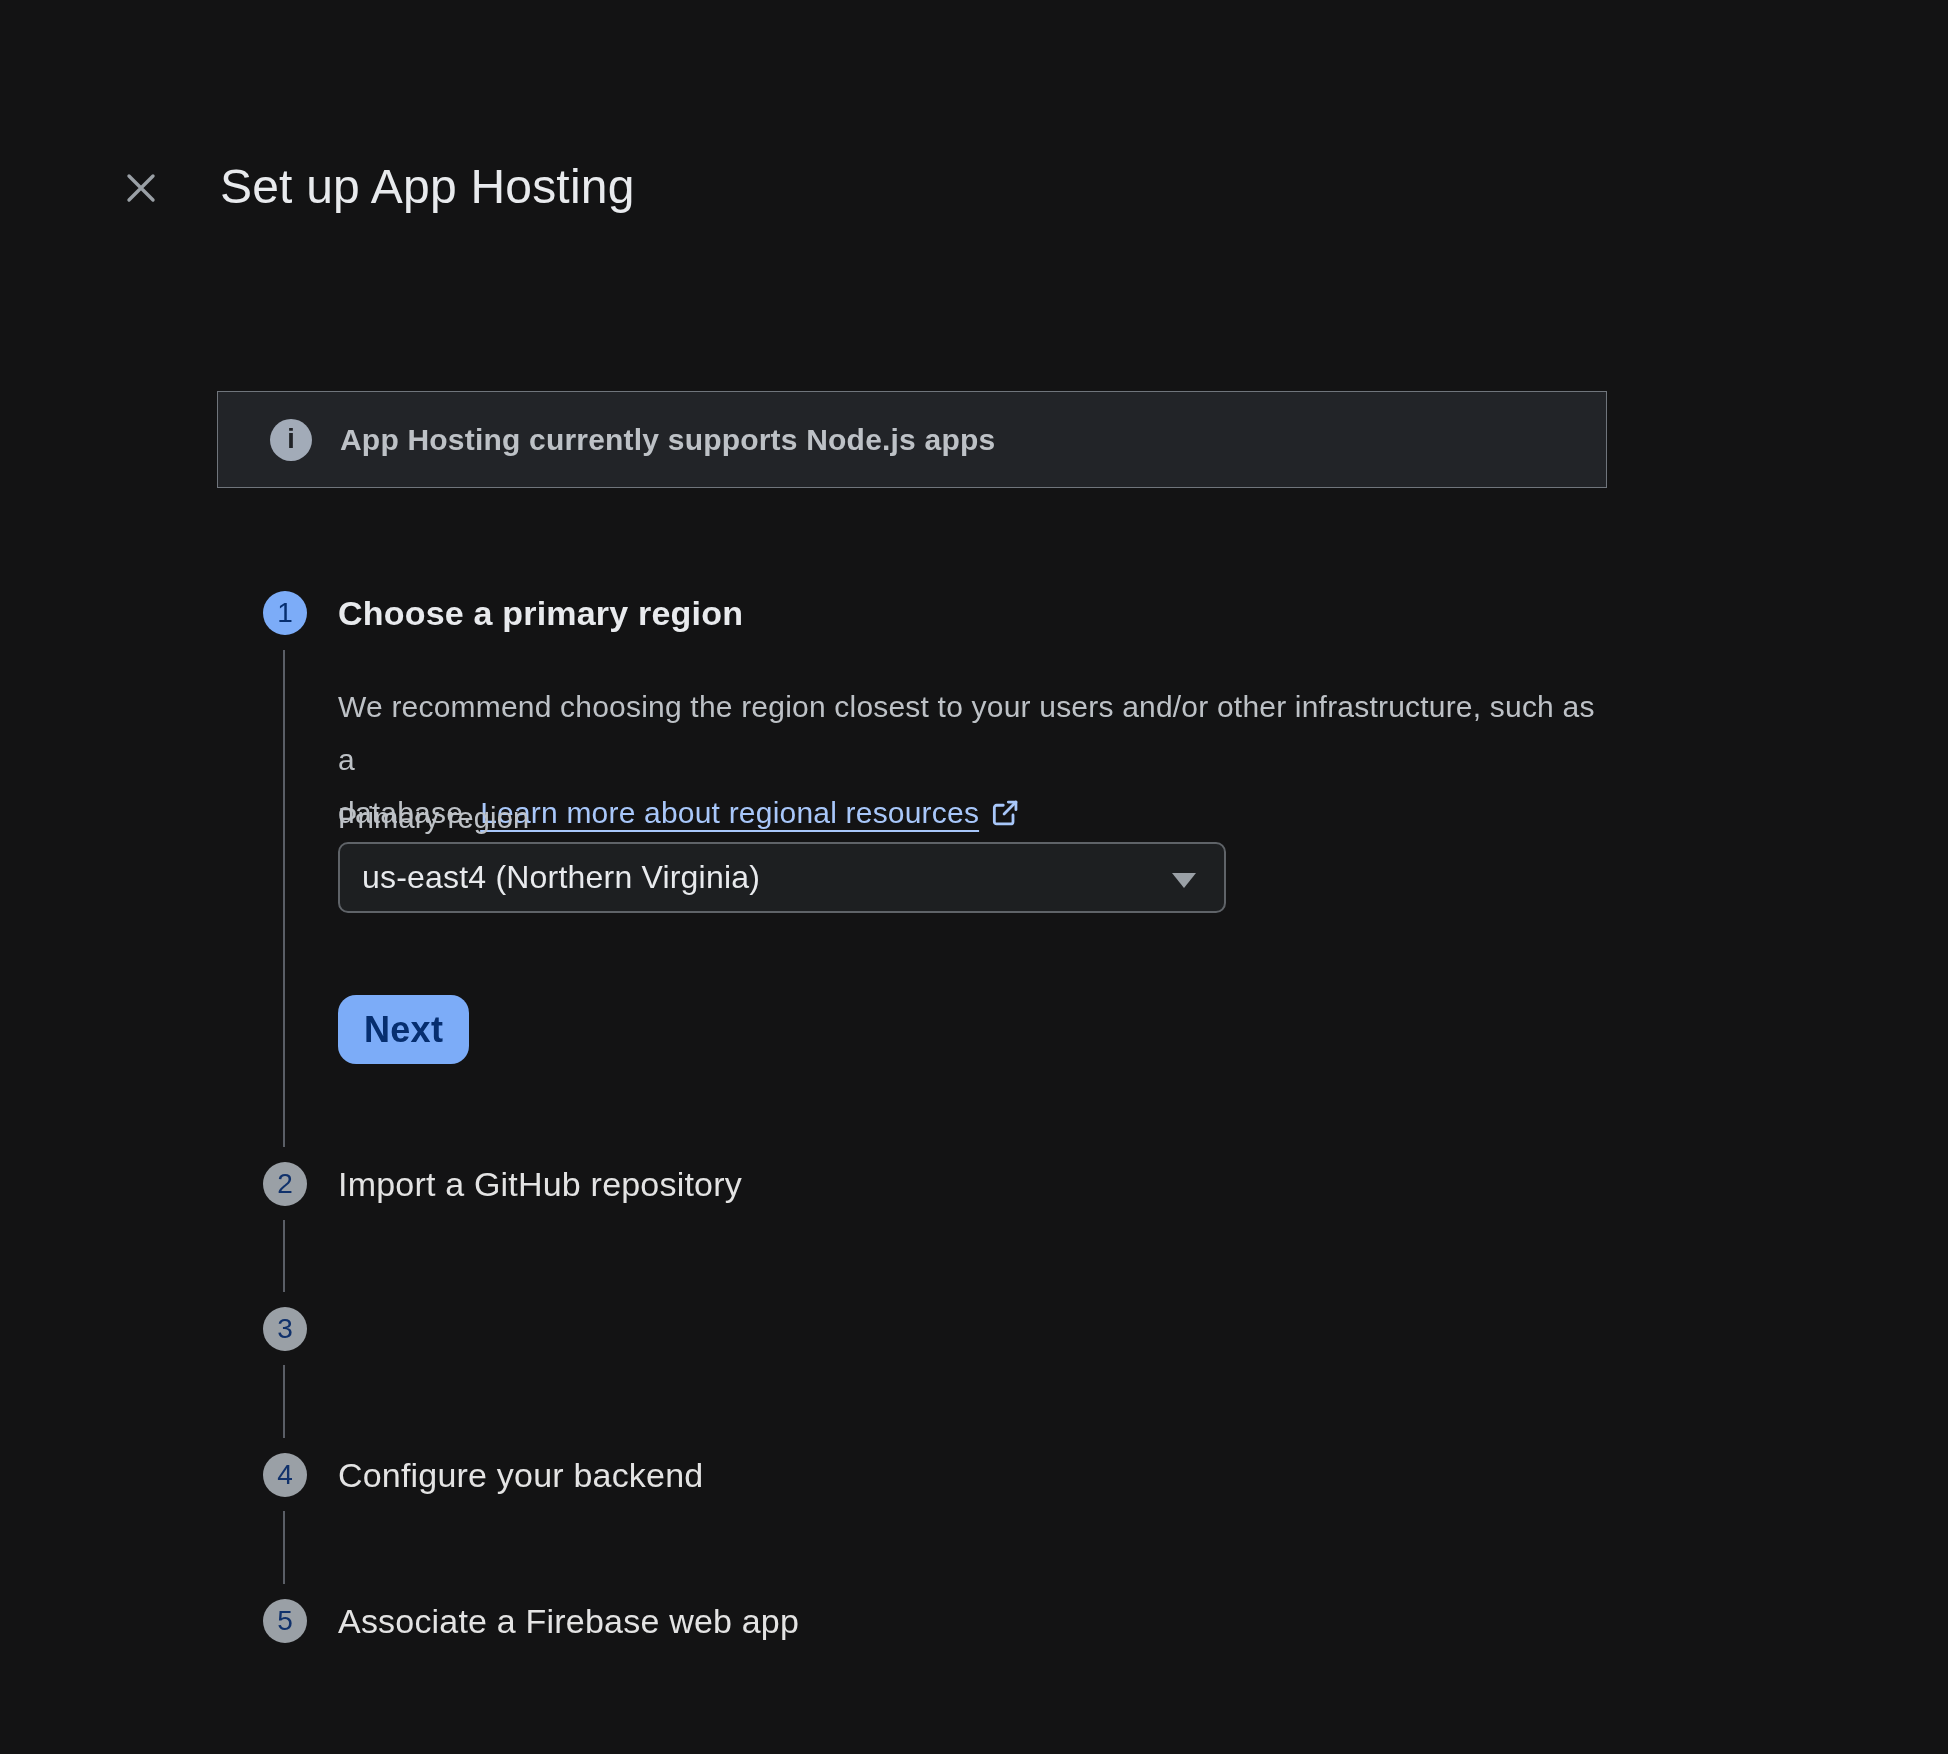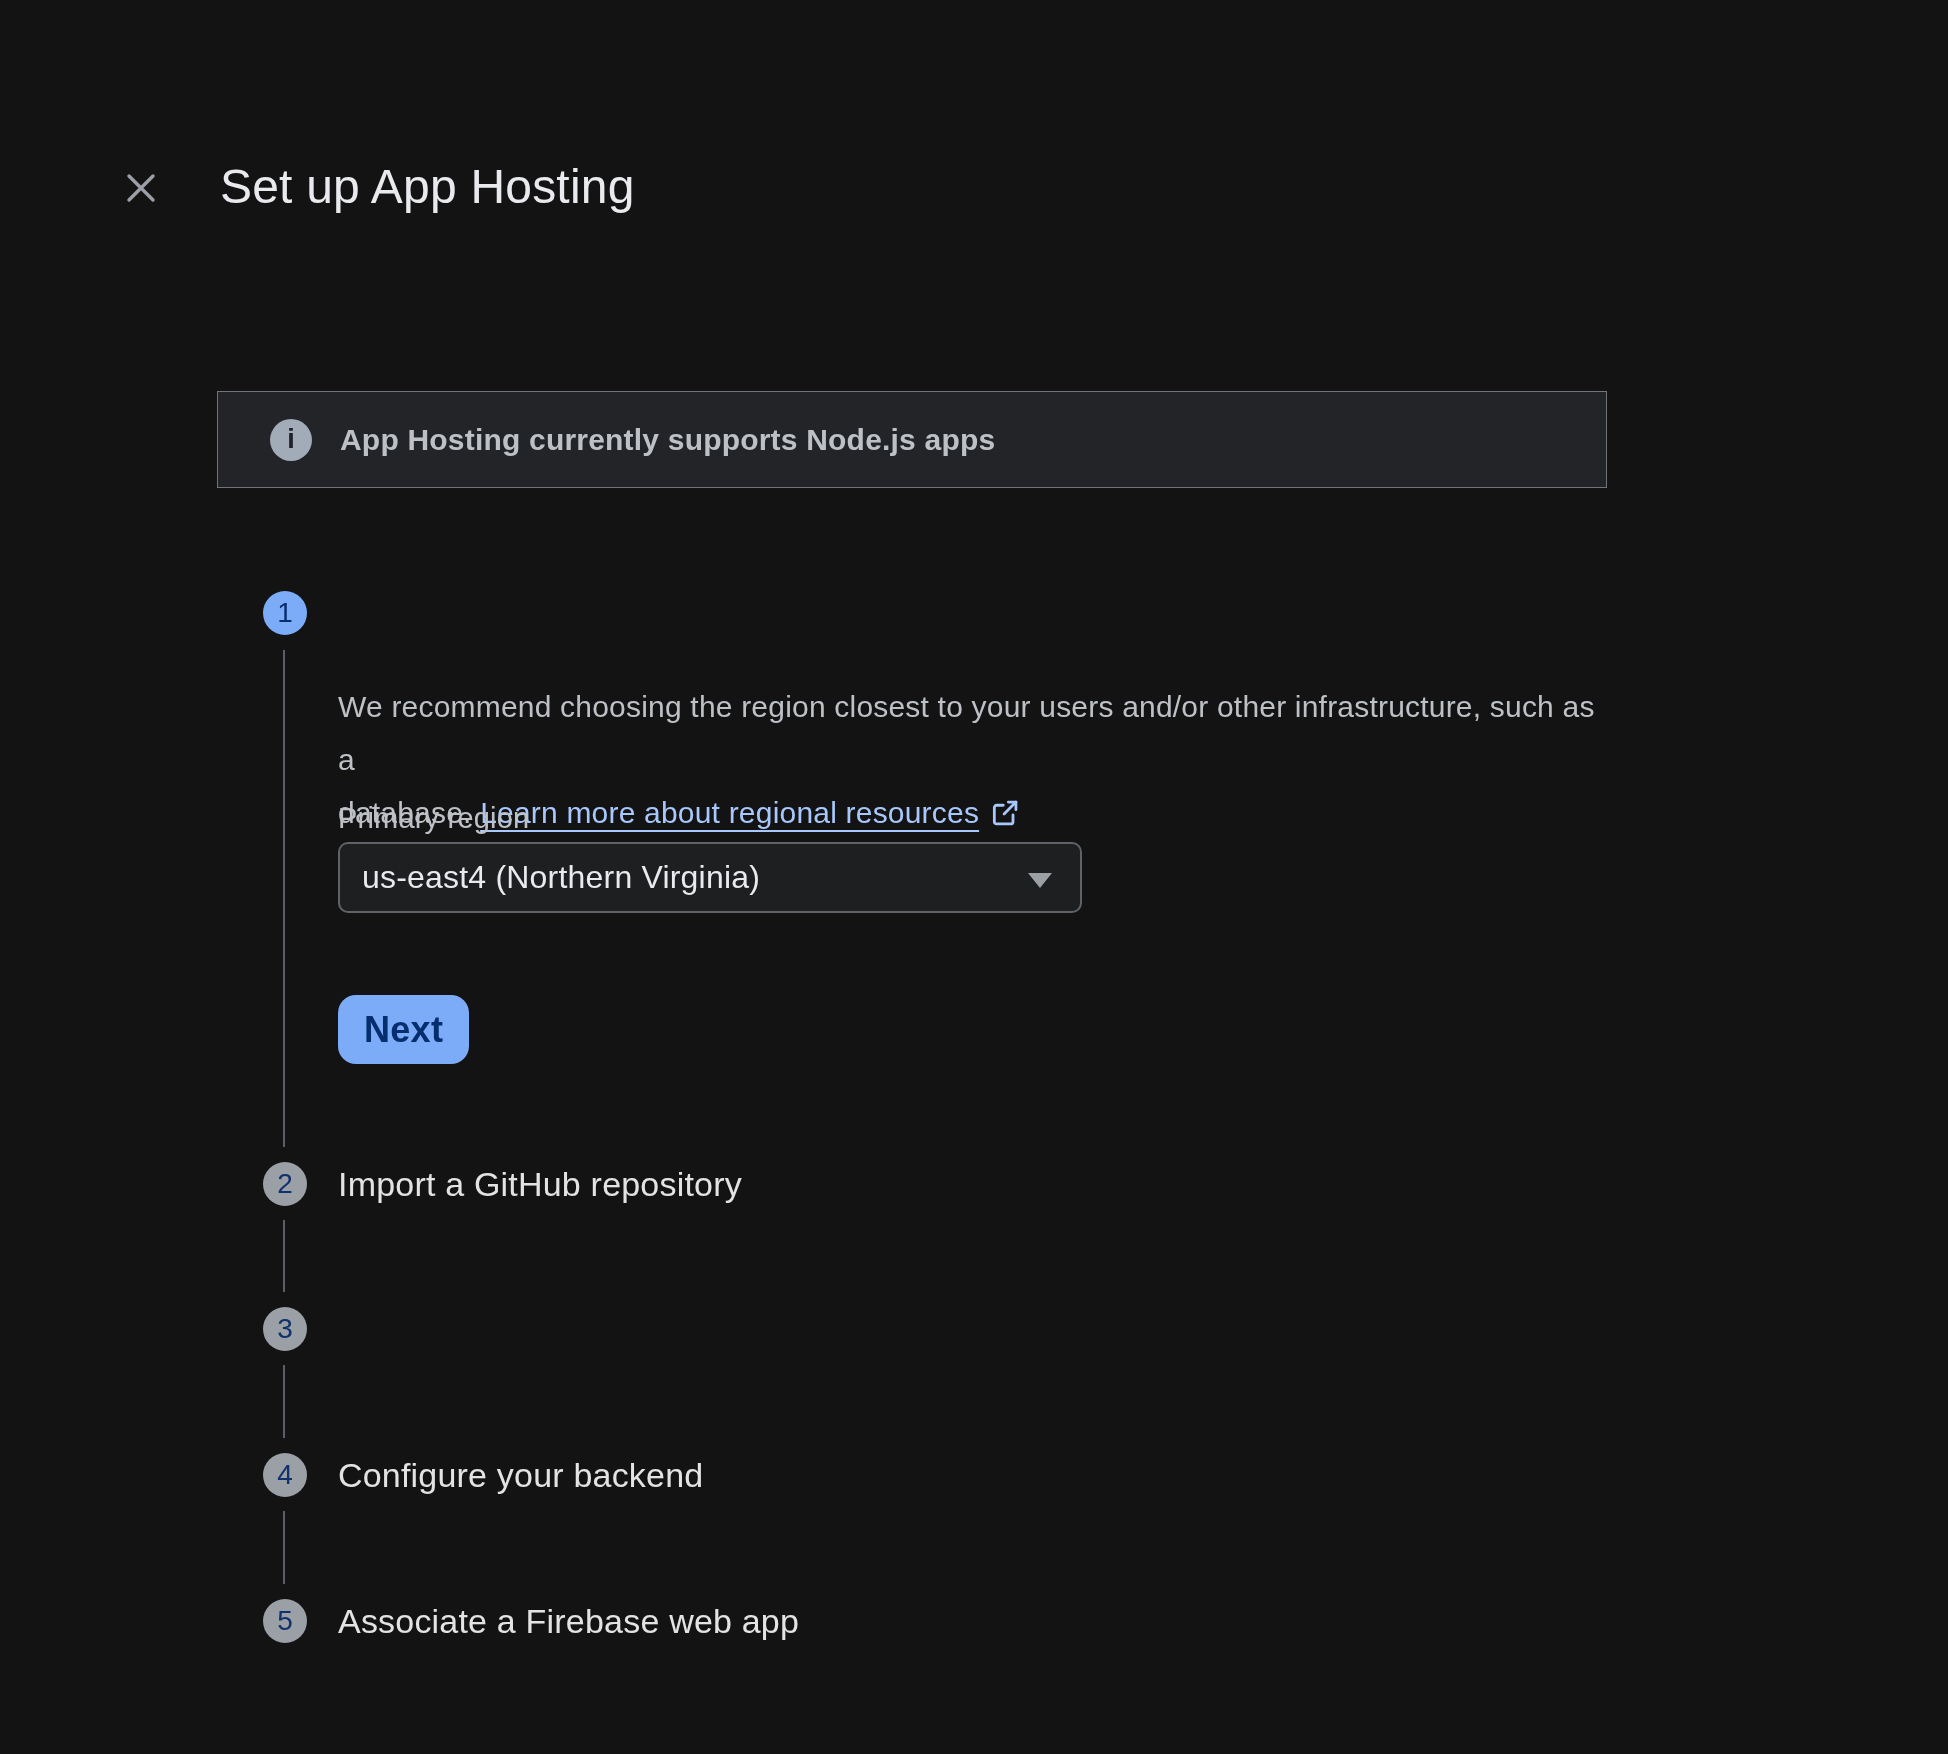--- a/index.html
+++ b/index.html
@@ -87,21 +87,21 @@
     cursor: pointer; white-space: nowrap;
   }
   .ext-icon { vertical-align: -6px; margin-left: 10px; }
 
   .field-label {
     position: absolute; left: 338px; top: 774px;
     font-size: 29px; color: #bdc1c6; letter-spacing: 0.2px;
   }
   .select-box {
     position: absolute; left: 338px; top: 814px;
-    width: 744px; height: 71px;
+    width: 888px; height: 71px;
     background: #1d1f21;
     border: 2px solid #5f6368; border-radius: 10px;
     display: flex; align-items: center;
     padding-left: 22px; cursor: pointer;
   }
   .select-value { font-size: 32px; color: #e8eaed; letter-spacing: 0.2px; }
   .caret {
     position: absolute; right: 28px; top: 29px;
     width: 0; height: 0;
     border-left: 12px solid transparent;
@@ -143,20 +143,21 @@
   </div>
 
   <h1 class="page-title">Set up App Hosting</h1>
 
   <div class="banner">
     <span class="info-icon">i</span>
     <span class="banner-text">App Hosting currently supports Node.js apps</span>
   </div>
 
   <div class="step-circle active s1">1</div>
+  <div class="step-label current s1">Choose a primary region</div>
 
   <p class="step-desc">
     <span>We recommend choosing the region closest to your users and/or other infrastructure, such as a</span><br>
     <span>database.</span>
     <a class="learn-link"><span>Learn more about regional resources</span><svg class="ext-icon" width="32" height="32" viewBox="0 0 24 24" fill="none" stroke="#a8c7fa" stroke-width="2.1" stroke-linecap="round" stroke-linejoin="round">
           <path d="M18 13.5v5A1.7 1.7 0 0 1 16.3 20.2H5.7A1.7 1.7 0 0 1 4 18.5V7.9a1.7 1.7 0 0 1 1.7-1.7h5"></path>
           <path d="M14.5 3.8h5.7v5.7"></path>
           <path d="M20.2 3.8 11.3 12.7"></path>
         </svg></a>
   </p>

